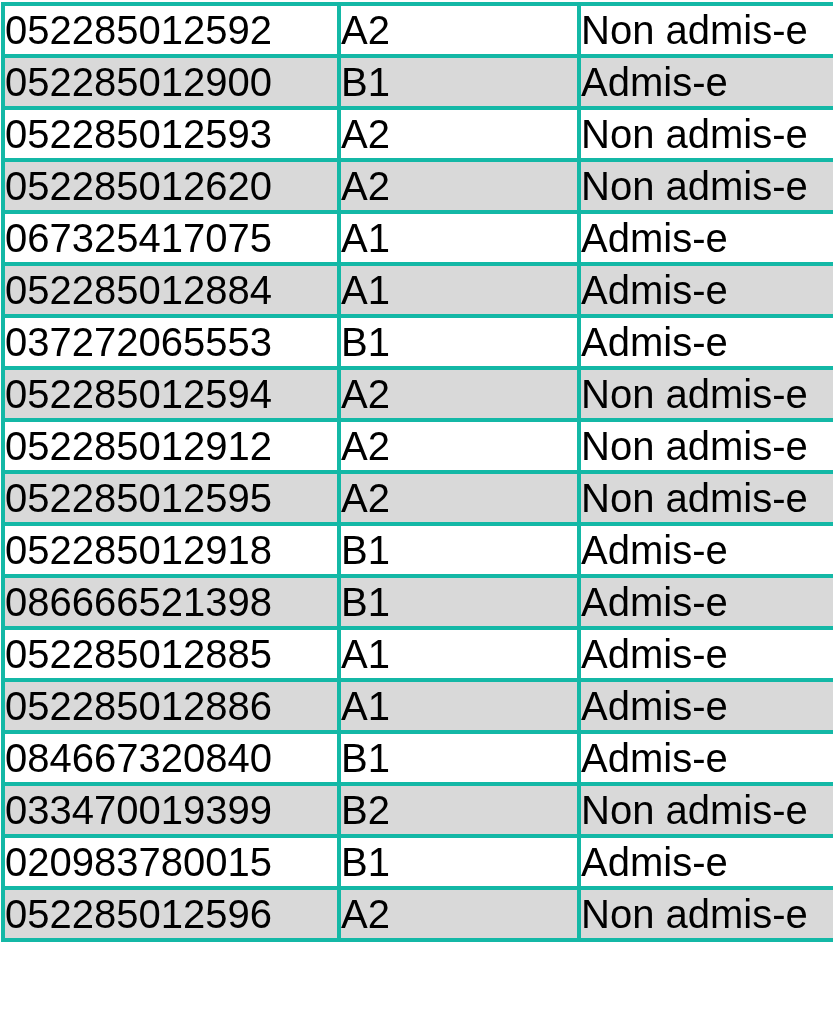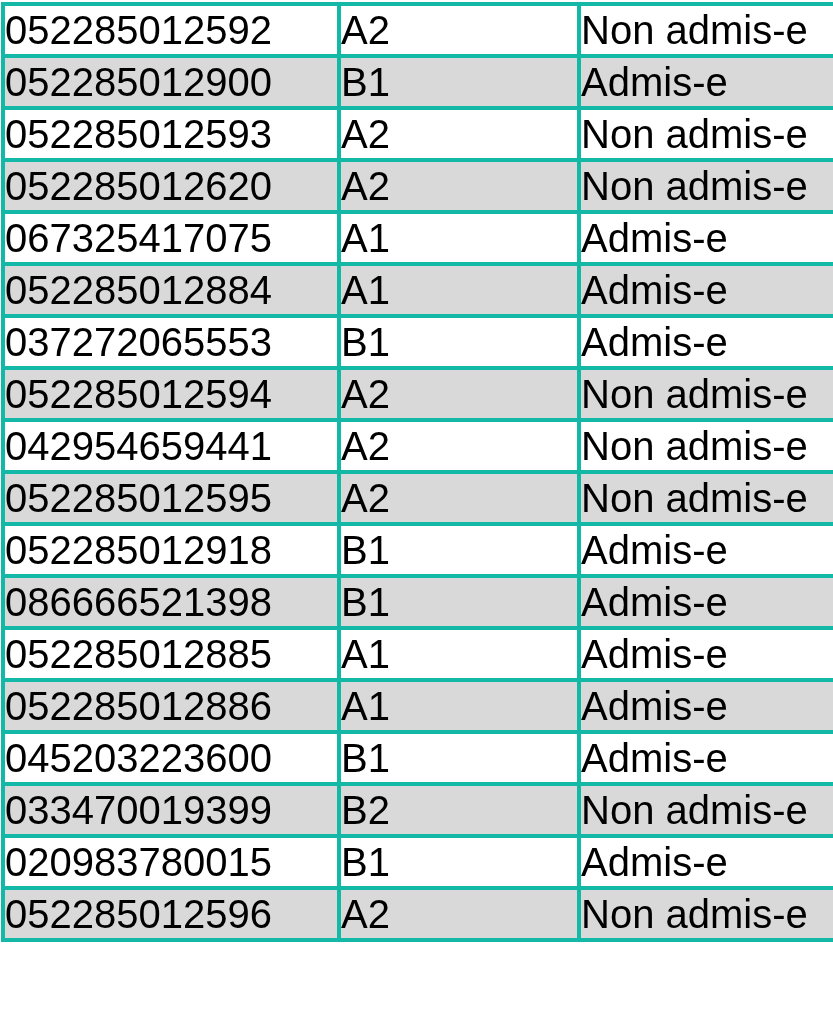--- a/index.html
+++ b/index.html
@@ -79,21 +79,21 @@
       <td class="c1">037272065553</td>
       <td class="c2">B1</td>
       <td class="c3">Admis-e</td>
     </tr>
     <tr>
       <td class="c1">052285012594</td>
       <td class="c2">A2</td>
       <td class="c3">Non admis-e</td>
     </tr>
     <tr>
-      <td class="c1">042954659441</td>
+      <td class="c1">052285012912</td>
       <td class="c2">A2</td>
       <td class="c3">Non admis-e</td>
     </tr>
     <tr>
       <td class="c1">052285012595</td>
       <td class="c2">A2</td>
       <td class="c3">Non admis-e</td>
     </tr>
     <tr>
       <td class="c1">052285012918</td>
@@ -109,21 +109,21 @@
       <td class="c1">052285012885</td>
       <td class="c2">A1</td>
       <td class="c3">Admis-e</td>
     </tr>
     <tr>
       <td class="c1">052285012886</td>
       <td class="c2">A1</td>
       <td class="c3">Admis-e</td>
     </tr>
     <tr>
-      <td class="c1">045203223600</td>
+      <td class="c1">084667320840</td>
       <td class="c2">B1</td>
       <td class="c3">Admis-e</td>
     </tr>
     <tr>
       <td class="c1">033470019399</td>
       <td class="c2">B2</td>
       <td class="c3">Non admis-e</td>
     </tr>
     <tr>
       <td class="c1">020983780015</td>

